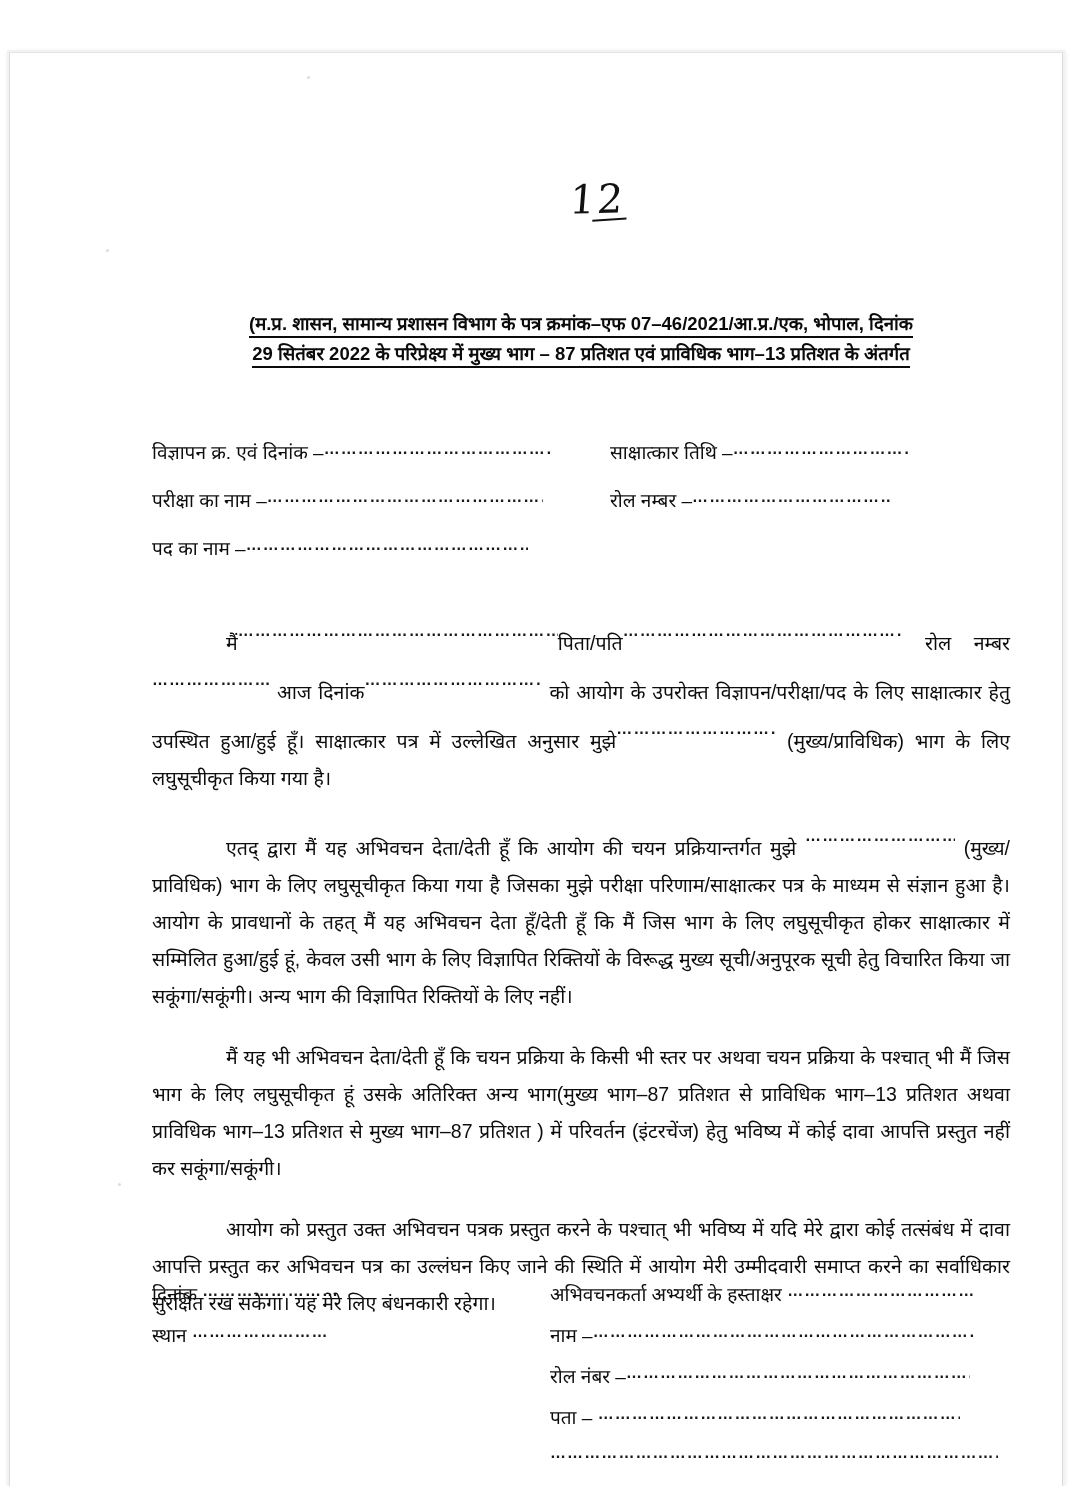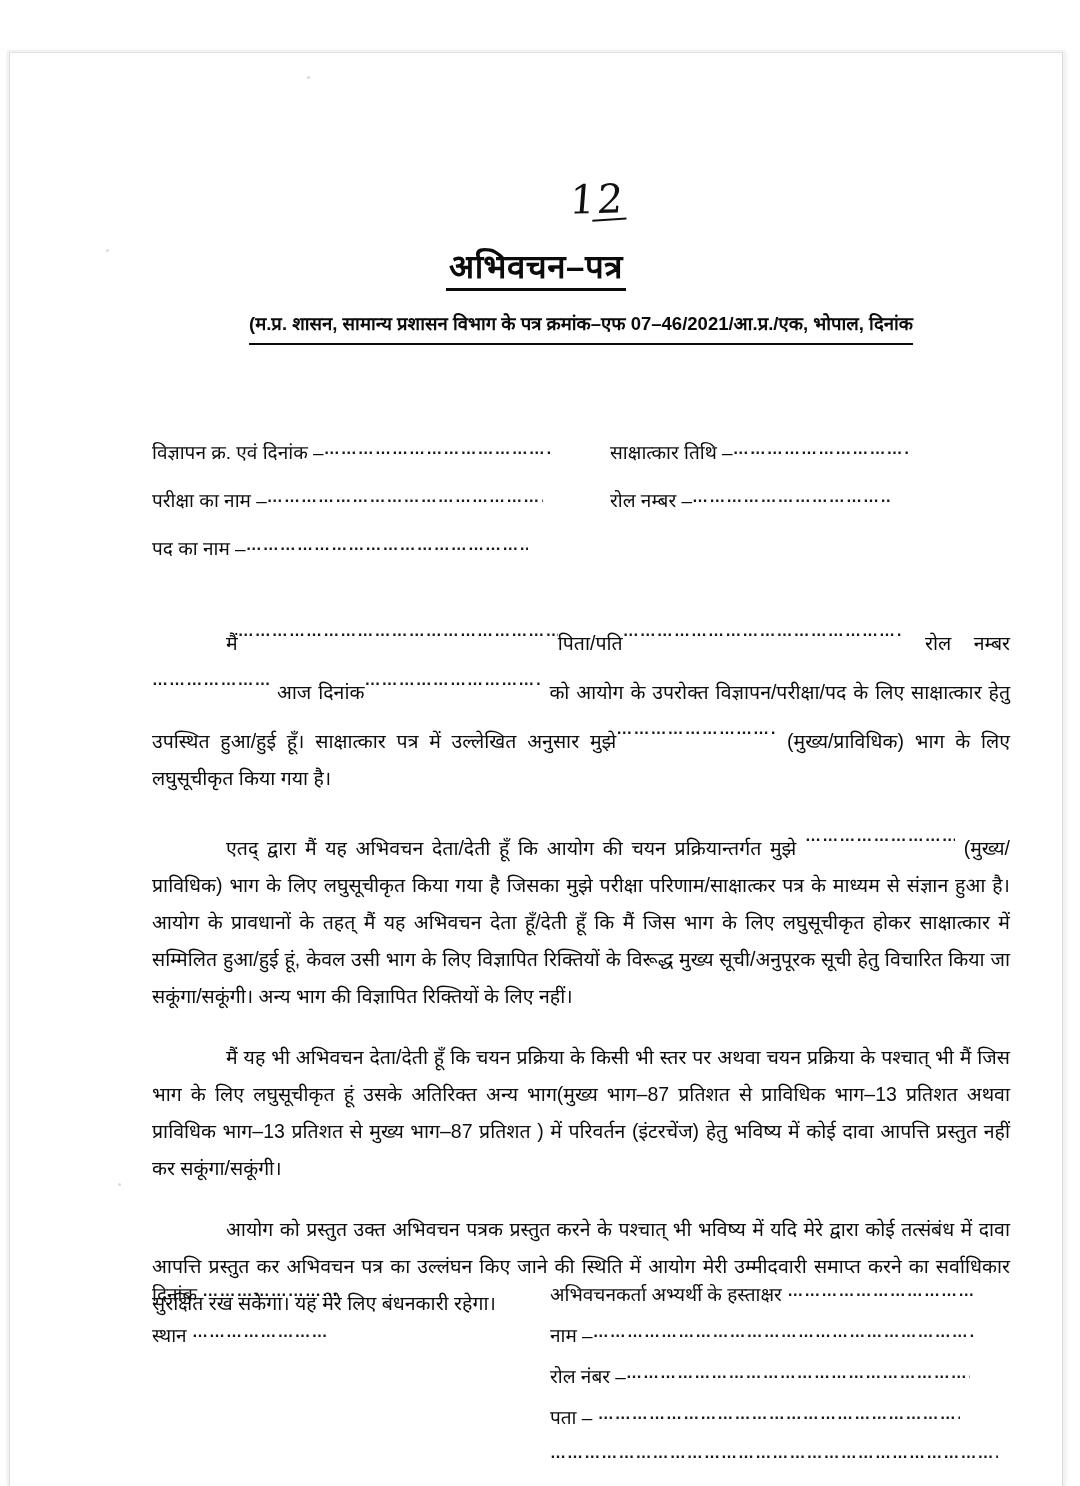--- a/index.html
+++ b/index.html
@@ -94,21 +94,21 @@
     font-size: 18.5px;
     line-height: 30px;
     color: #0b0b0b;
   }
   .subtitle .sl {
     display: block;
     white-space: nowrap;
   }
   .subtitle .sl > span {
     border-bottom: 2px solid #0b0b0b;
-    padding-bottom: 9px;
+    padding-bottom: 2px;
   }
 
   
   .dots {
     display: inline-block;
     vertical-align: baseline;
     overflow: hidden;
     white-space: nowrap;
     font-family: "Liberation Sans", "DejaVu Sans", sans-serif;
     font-weight: 700;
@@ -210,26 +210,24 @@
   <div class="page-inner">
 
     <span class="speck" style="left:96px;  top:196px; width:3px; height:3px;"></span>
     <span class="speck" style="left:297px; top:23px;  width:3px; height:3px;"></span>
     <span class="speck" style="left:742px; top:398px; width:3px; height:3px;"></span>
     <span class="speck" style="left:108px; top:1130px;width:3px; height:3px;"></span>
     <span class="speck" style="left:875px; top:1212px;width:3px; height:3px;"></span>
 
     <div class="hand-number">12</div>
 
-    <div class="doc-title">
-      <span class="t-inner">अभिवचन–पत्र</span>
-    </div>
 
     <div class="subtitle">
       <span class="sl"><span>(म.प्र. शासन, सामान्य प्रशासन विभाग के पत्र क्रमांक–एफ 07–46/2021/आ.प्र./एक, भोपाल, दिनांक</span></span>
+      <span class="sl"><span>29 सितंबर 2022 के परिप्रेक्ष्य में मुख्य भाग – 87 प्रतिशत एवं प्राविधिक भाग–13 प्रतिशत के अंतर्गत</span></span>
     </div>
 
     <div class="field-grid">
 
       <div class="field-row">
         <span class="f-left">
           <span class="f-label">विज्ञापन क्र. एवं दिनांक –</span><span class="dots" style="width:228px;">……………………………………………………………………</span>
         </span>
         <span class="f-right">
           <span class="f-label">साक्षात्कार तिथि –</span><span class="dots" style="width:176px;">…………………………………………………</span>

